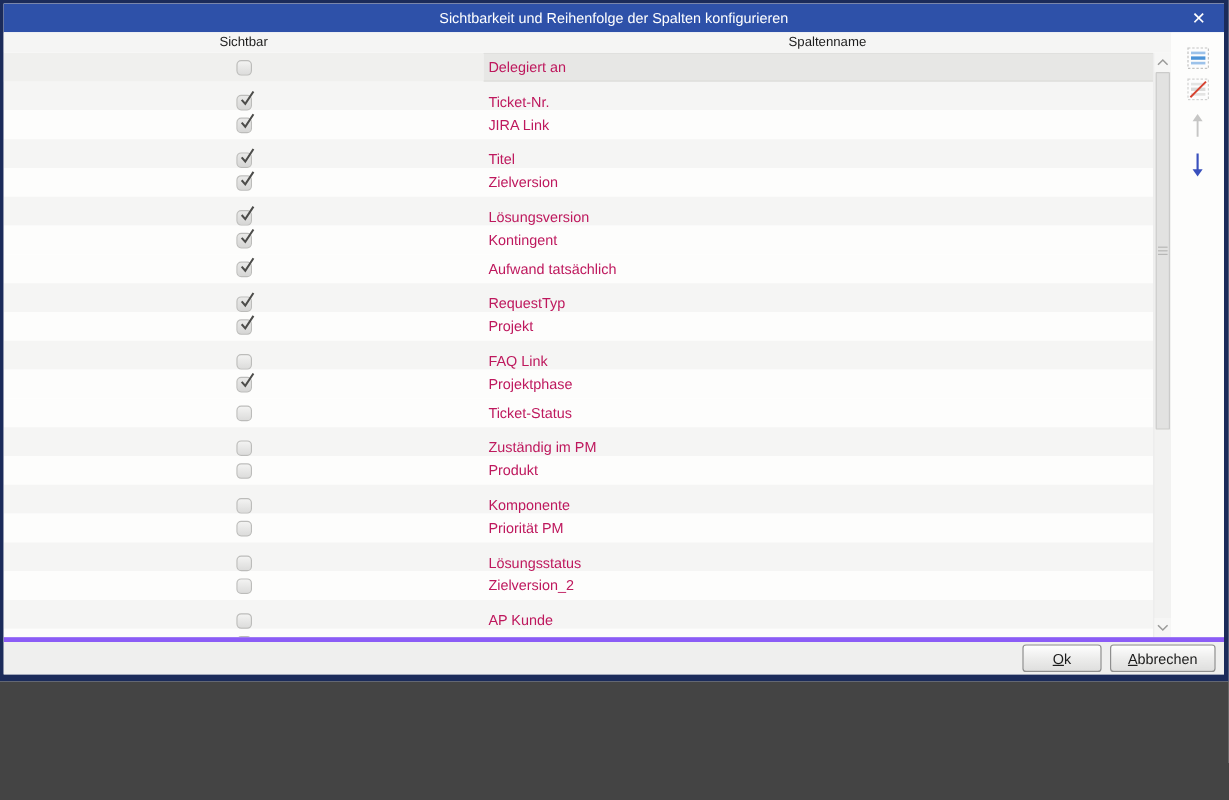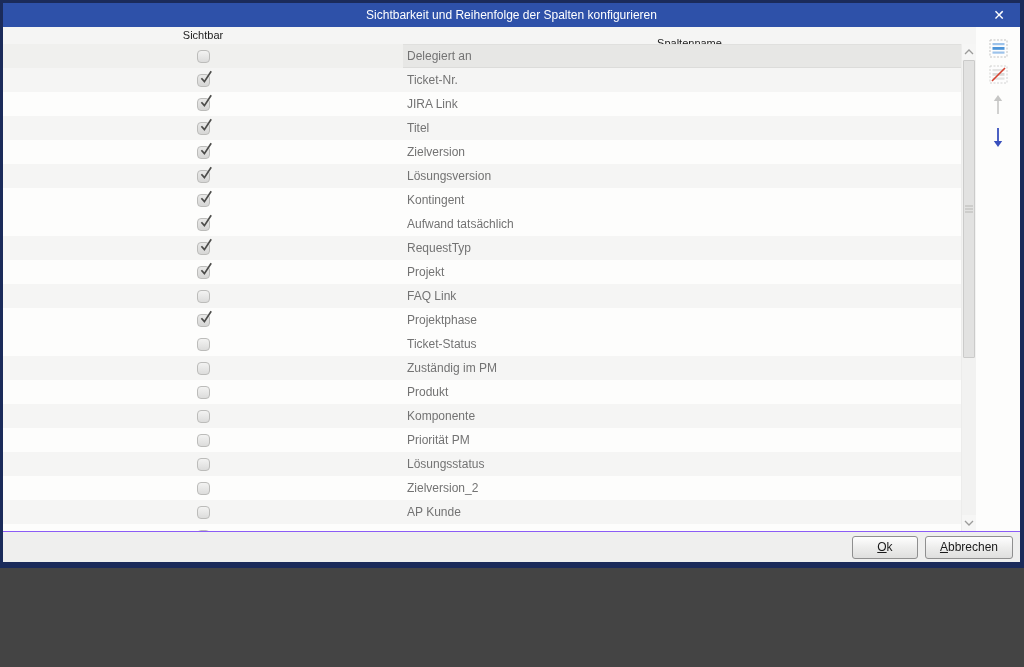--- a/index.html
+++ b/index.html
@@ -9,46 +9,46 @@
     font-family:"Liberation Sans",sans-serif;-webkit-font-smoothing:antialiased;overflow:hidden;
   }
   
   .titlebar{height:24px;background:#2e51a9;color:#fff;display:flex;align-items:center;justify-content:center;position:relative;font-size:12px;}
   .close-btn{position:absolute;right:10px;top:0;height:24px;width:22px;display:flex;align-items:center;justify-content:center;font-size:14px;color:#fff;cursor:default;}
   
   .content{position:absolute;left:0;top:24px;right:0;bottom:31px;display:flex;background:#fff;}
   .table-wrap{flex:1;display:flex;flex-direction:column;min-width:0;}
   .header{height:17px;display:flex;background:#f5f5f4;font-size:11px;color:#1c1c1c;line-height:17px;}
   .hcell1{width:400px;text-align:center;}
-  .hcell2{flex:1;text-align:center;margin-top:8px;}
+  .hcell2{flex:1;text-align:center;}
   .body{flex:1;display:flex;overflow:hidden;}
   .list{flex:1;overflow:hidden;}
-  .row{height:24px;display:flex;font-size:12px;color:#737373;}
+  .row{height:24px;display:flex;font-size:12px;color:#be185d;}
   .row.even{background:#fdfdfc;}
-  .row.odd{background:#f5f5f4;}
+  .row.odd{background:#f5f5f4;align-items:flex-end;}
   .row.selected .cell1{background:#f0f0ee;}
   .row.selected .cell2{background:#e7e7e5;border-top:1px solid #e0e0de;border-bottom:1px solid #dcdcda;box-sizing:border-box;}
   .cell1{width:400px;display:flex;align-items:center;justify-content:center;}
   .cell2{flex:1;display:flex;align-items:center;padding-left:4px;}
   .checkbox{position:relative;width:13px;height:13px;border-radius:4px;border:1px solid #bcbcba;background:linear-gradient(#f3f3f2,#dcdcdb);box-sizing:border-box;}
   .checkbox.checked{background:linear-gradient(#e9e9e8,#d6d6d5);}
   .checkbox.checked svg{position:absolute;left:0;top:-6px;}
   
   .scrollbar{width:14px;background:#f2f2f1;position:relative;border-left:1px solid #ececeb;}
   .sb-btn{position:absolute;left:0;width:14px;height:16px;display:flex;align-items:center;justify-content:center;background:#f6f6f5;}
   .sb-up{top:0;} .sb-down{bottom:0;}
   .sb-thumb{position:absolute;left:1px;right:1px;top:16px;height:298px;background:#e2e2e1;border:1px solid #cbcbca;border-radius:1px;box-sizing:border-box;}
   .grip{position:absolute;left:50%;top:50%;transform:translate(-50%,-50%);display:flex;flex-direction:column;gap:2px;}
   .grip i{display:block;width:8px;height:1px;background:#b7b7b6;}
   
   .icon-panel{width:44px;background:#fdfdfc;display:flex;flex-direction:column;align-items:center;padding-top:10px;box-sizing:border-box;}
   .tool-btn{width:22px;height:22px;display:flex;align-items:center;justify-content:center;margin-bottom:4px;}
   .tool-btn.arrow{height:24px;margin-top:4px;}
   
-  .footer{position:absolute;left:0;bottom:0;right:0;height:31px;background:#efefee;border-top:1px solid #8b5cf6;display:flex;align-items:center;justify-content:flex-end;gap:7px;padding-right:7px;box-sizing:border-box;}
+  .footer{position:absolute;left:0;bottom:0;right:0;height:31px;background:#efefee;border-top:4px solid #8b5cf6;display:flex;align-items:center;justify-content:flex-end;gap:7px;padding-right:7px;box-sizing:border-box;}
   .btn{height:23px;min-width:66px;padding:0 14px;border:1px solid #8f8f8f;border-radius:3px;background:linear-gradient(#fefefe,#ededec 50%,#dfdfde);font-size:12px;font-family:inherit;color:#1b1b1b;}
   .btn > span{display:block;}
   .btn > span::first-letter{text-decoration:underline;}
 </style>
 </head>
 <body>
 
 <div class="window">
 
   <div class="titlebar">

